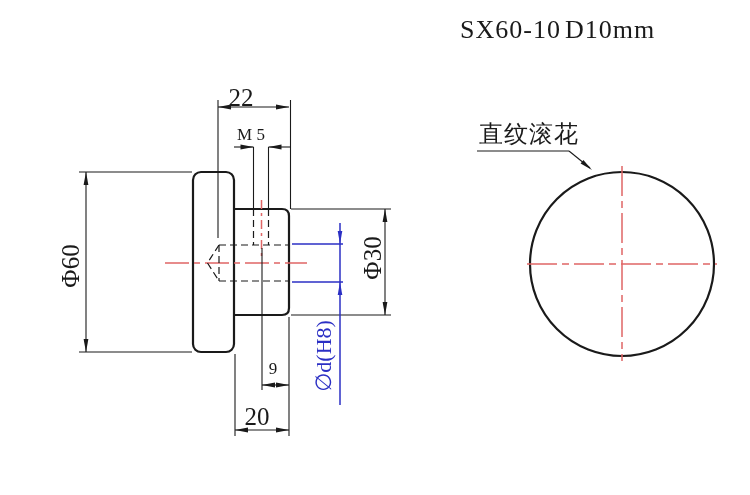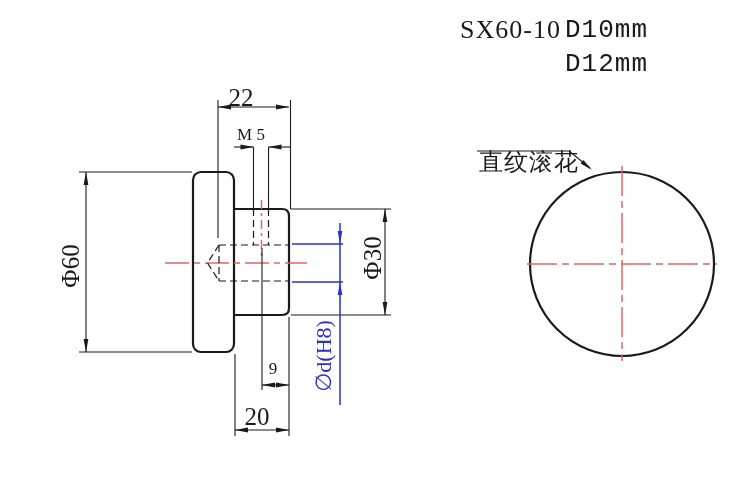--- a/index.html
+++ b/index.html
@@ -23,23 +23,23 @@
   .ln-red{stroke:var(--red);stroke-width:1.5;fill:none;}
   .ln-blue{stroke:var(--blue);stroke-width:1.5;fill:none;}
   .ah{fill:var(--line);stroke:none;}
   .ah-blue{fill:var(--blue);stroke:none;}
   .txt{position:absolute;white-space:nowrap;line-height:1;}
   .dim{font-size:25px;transform:translate(-50%,-50%);}
   .dim-sm{font-size:17px;transform:translate(-50%,-50%);}
   .rot{transform:translate(-50%,-50%) rotate(-90deg);}
   .dim-blue{font-size:22px;color:var(--blue);transform:translate(-50%,-50%) rotate(-90deg);}
   .model-row{position:absolute;font-size:26px;letter-spacing:1px;}
-  .model-spec{position:absolute;font-size:26px;letter-spacing:1px;font-family:Liberation Mono, monospace;}
+  .model-spec{position:absolute;font-size:26px;letter-spacing:1px;}
   .knurl{position:absolute;font-size:24px;letter-spacing:1px;
-         font-family:"Liberation Serif","DejaVu Sans",serif;margin-top:28px;}
+         font-family:"Liberation Serif","DejaVu Sans",serif;}
 </style>
 </head>
 <body>
 
 <div id="stage">
 
   <svg width="750" height="495" viewBox="0 0 750 495">
 
     <g>
 
@@ -131,21 +131,20 @@
 
     <g>
       <line x1="477" y1="151" x2="569" y2="151" class="ln-thin"></line>
       <line x1="569" y1="151" x2="590" y2="168" class="ln-thin"></line>
       <polygon class="ah" points="592,170 580.6,163.4 583.4,160"></polygon>
     </g>
   </svg>
 
   <span class="txt model-row" style="left:460px;top:17px;">SX60-10</span>
   <span class="txt model-spec" style="left:565px;top:17px;">D10mm</span>
-  <span class="txt model-spec" style="left:565px;top:51px;">D12mm</span>
 
   <span class="txt knurl" style="left:479px;top:122px;">直纹滚花</span>
 
   <span class="txt dim" style="left:241px;top:97px;text-align:right;">22</span>
   <span class="txt dim-sm" style="left:251px;top:134px;">M 5</span>
   <span class="txt dim rot" style="left:70px;top:266px;">Φ60</span>
   <span class="txt dim rot" style="left:372px;top:258px;">Φ30</span>
   <span class="txt dim-sm" style="left:273px;top:368px;">9</span>
   <span class="txt dim" style="left:257px;top:416px;">20</span>
   <span class="txt dim-blue" style="left:324px;top:356px;">∅d(H8)</span>

